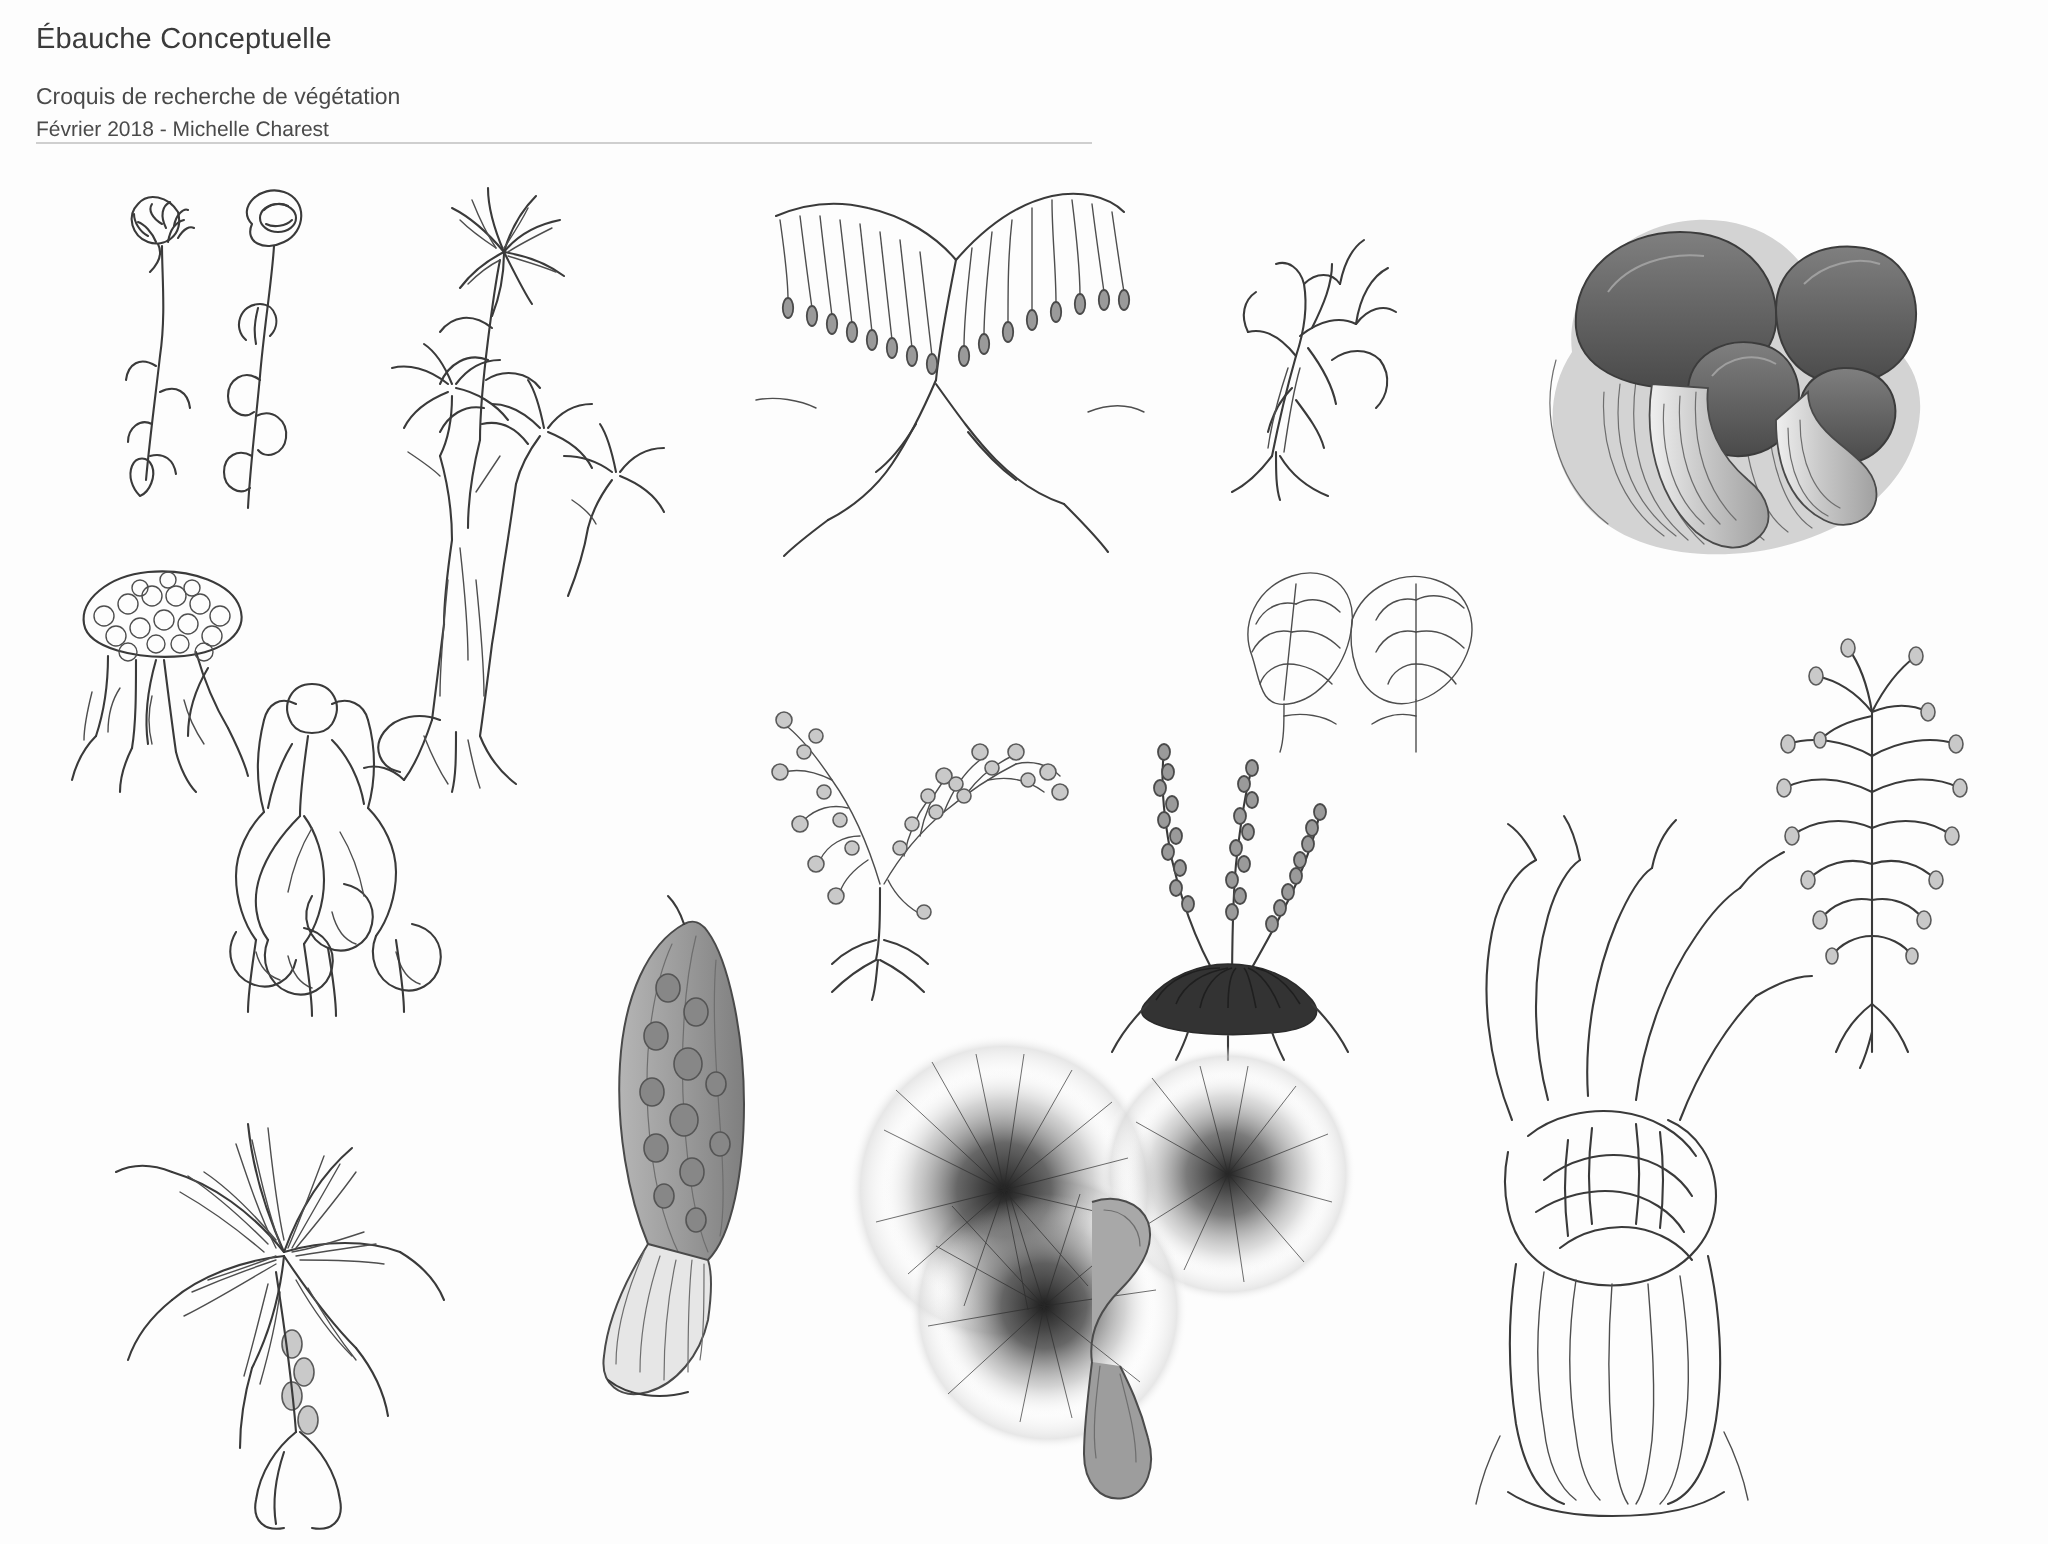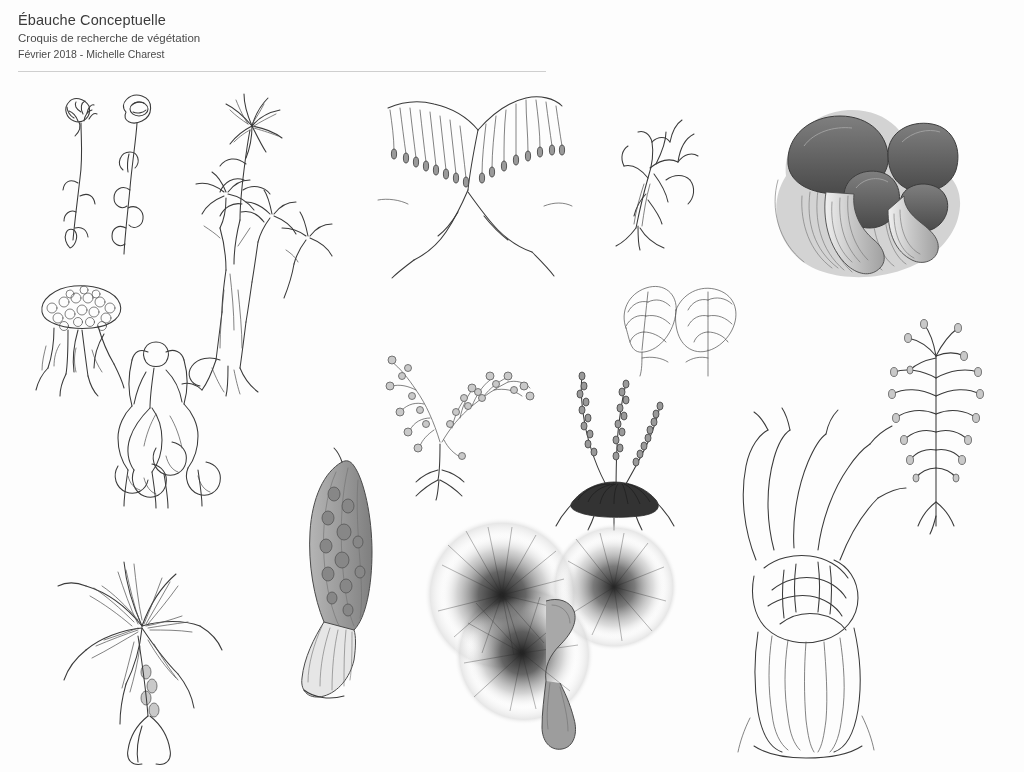--- a/index.html
+++ b/index.html
@@ -25,21 +25,21 @@
   #title {
     font-size: 14.5px;
     color: #3b3b3b;
     letter-spacing: 0.1px;
     line-height: 17px;
   }
   #subtitle {
     font-size: 11.5px;
     color: #4a4a4a;
     line-height: 15px;
-    margin-top: 2px;
+    margin-top: 13px;
   }
   #credit {
     font-size: 10.5px;
     color: #4a4a4a;
     line-height: 14px;
     margin-top: 1px;
   }
   #header-rule {
     position: absolute;
     left: 18px;

